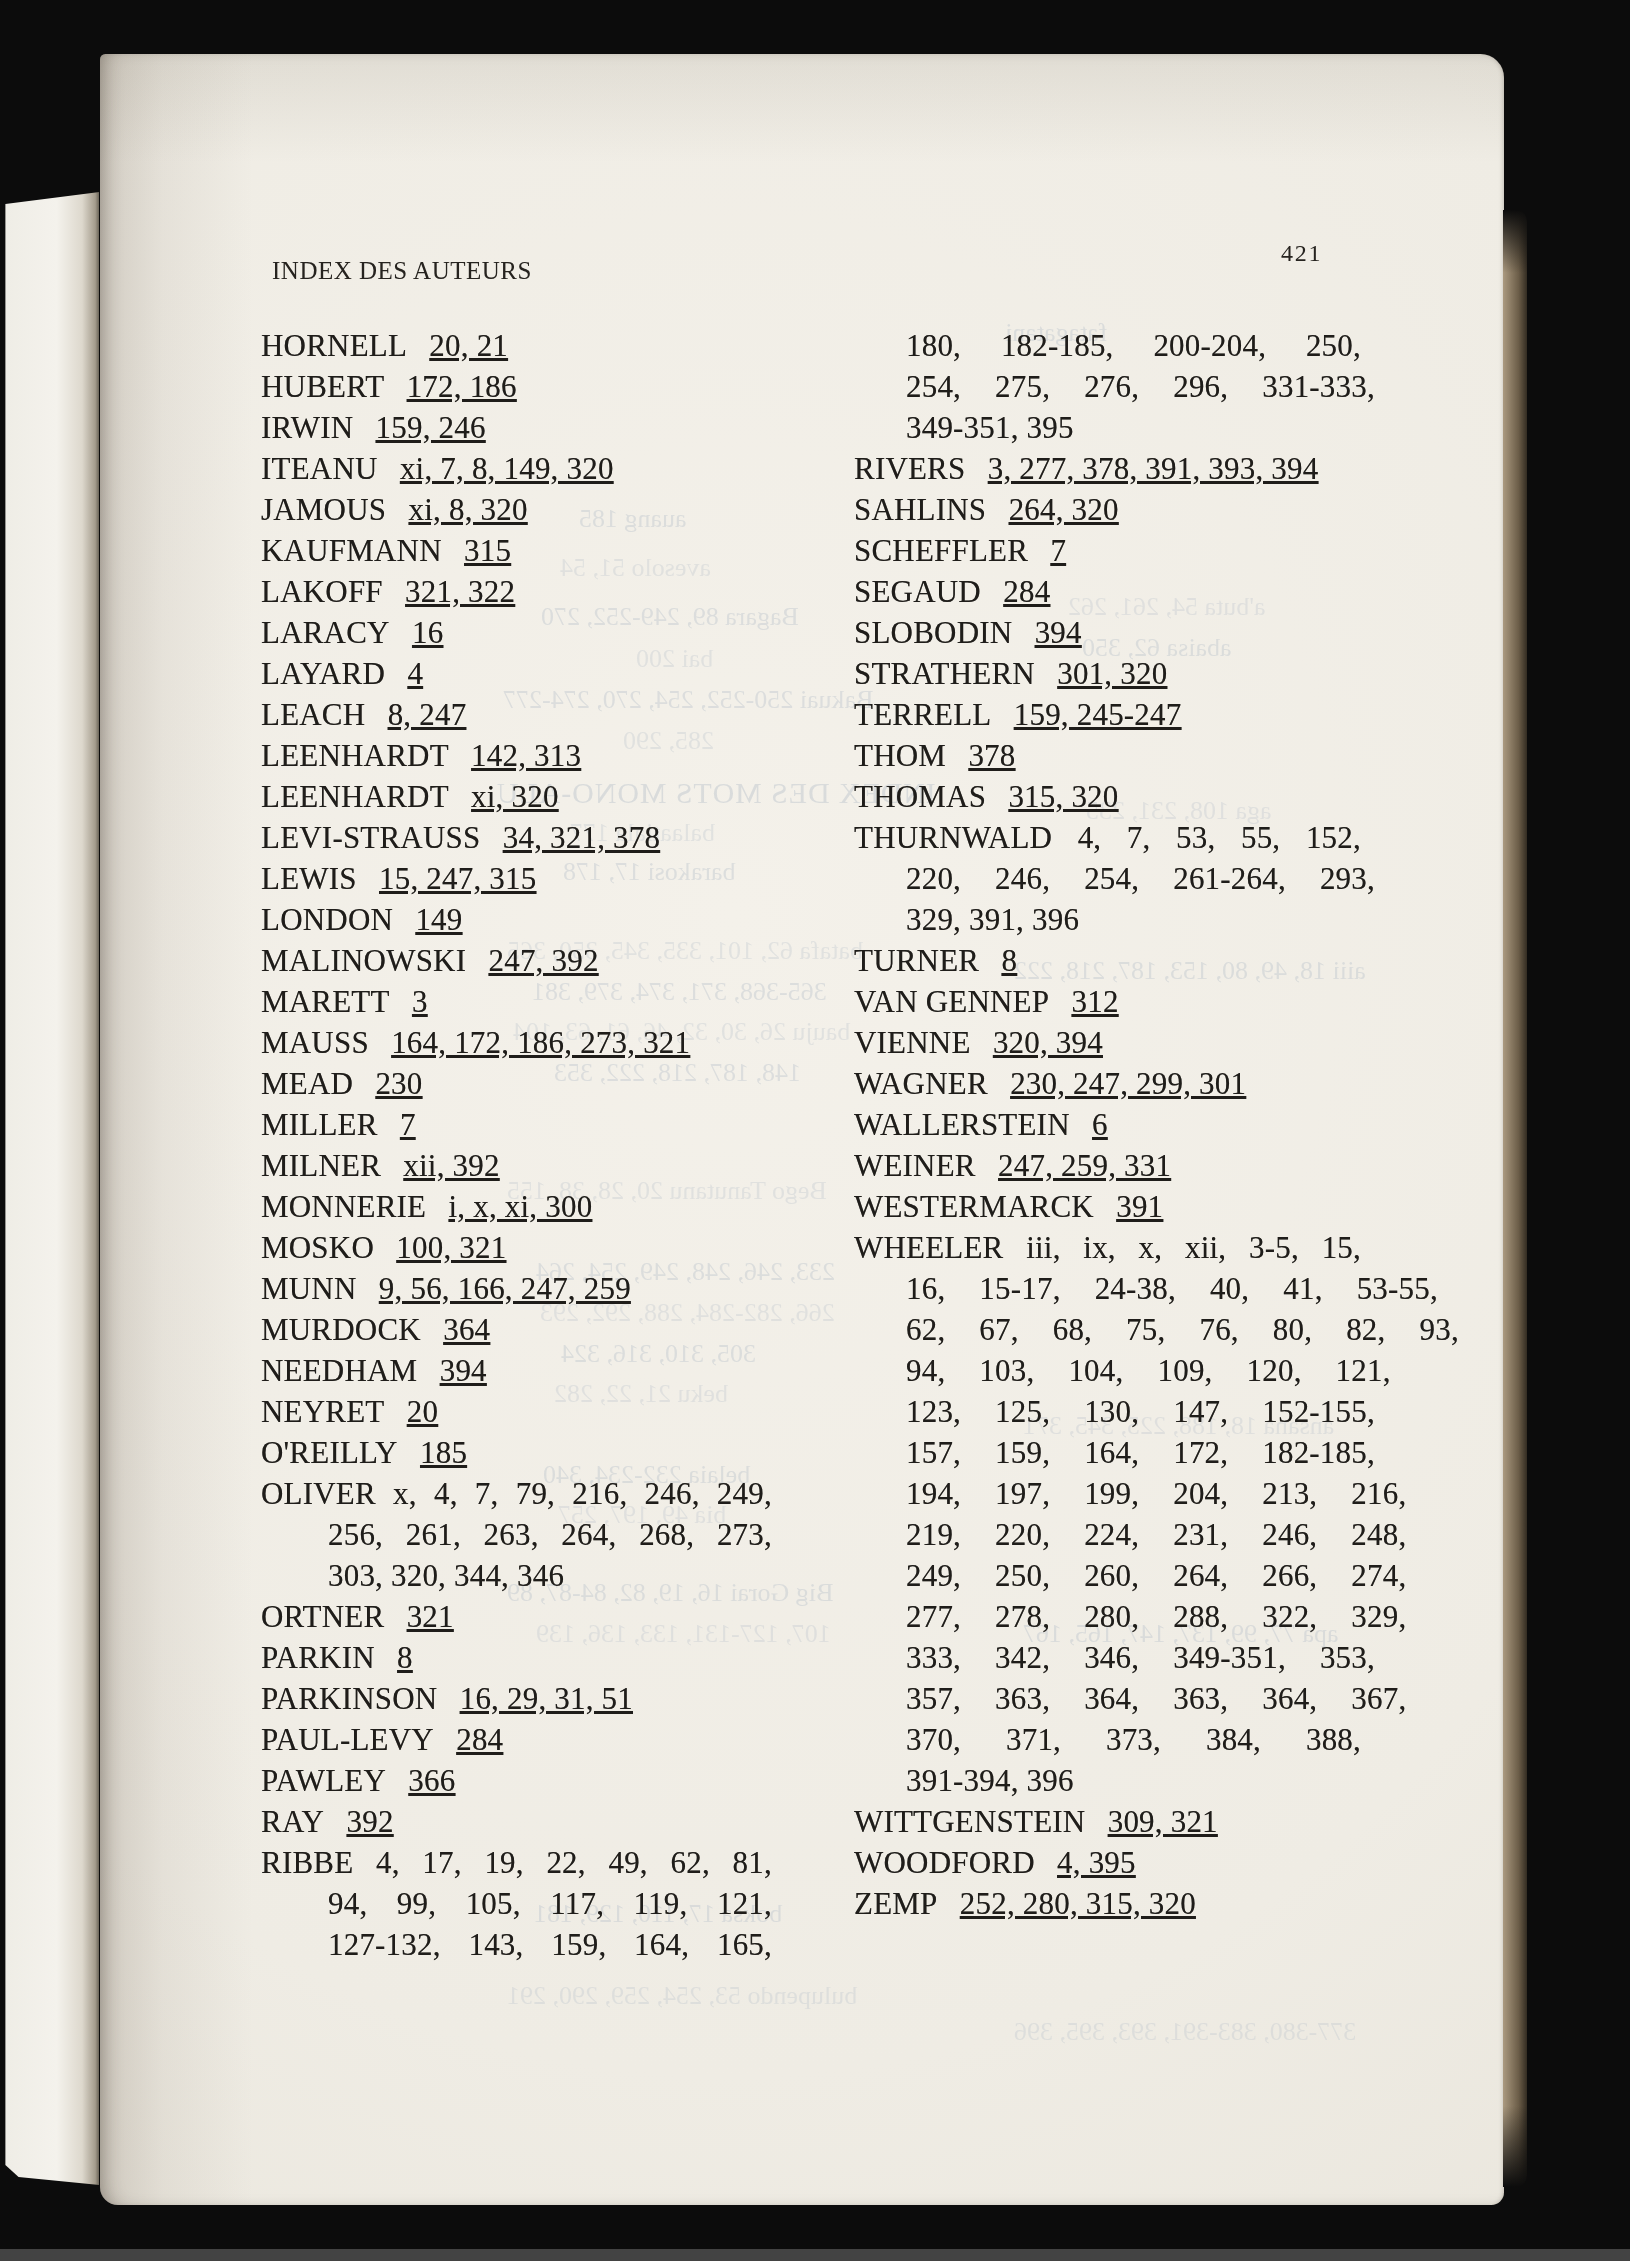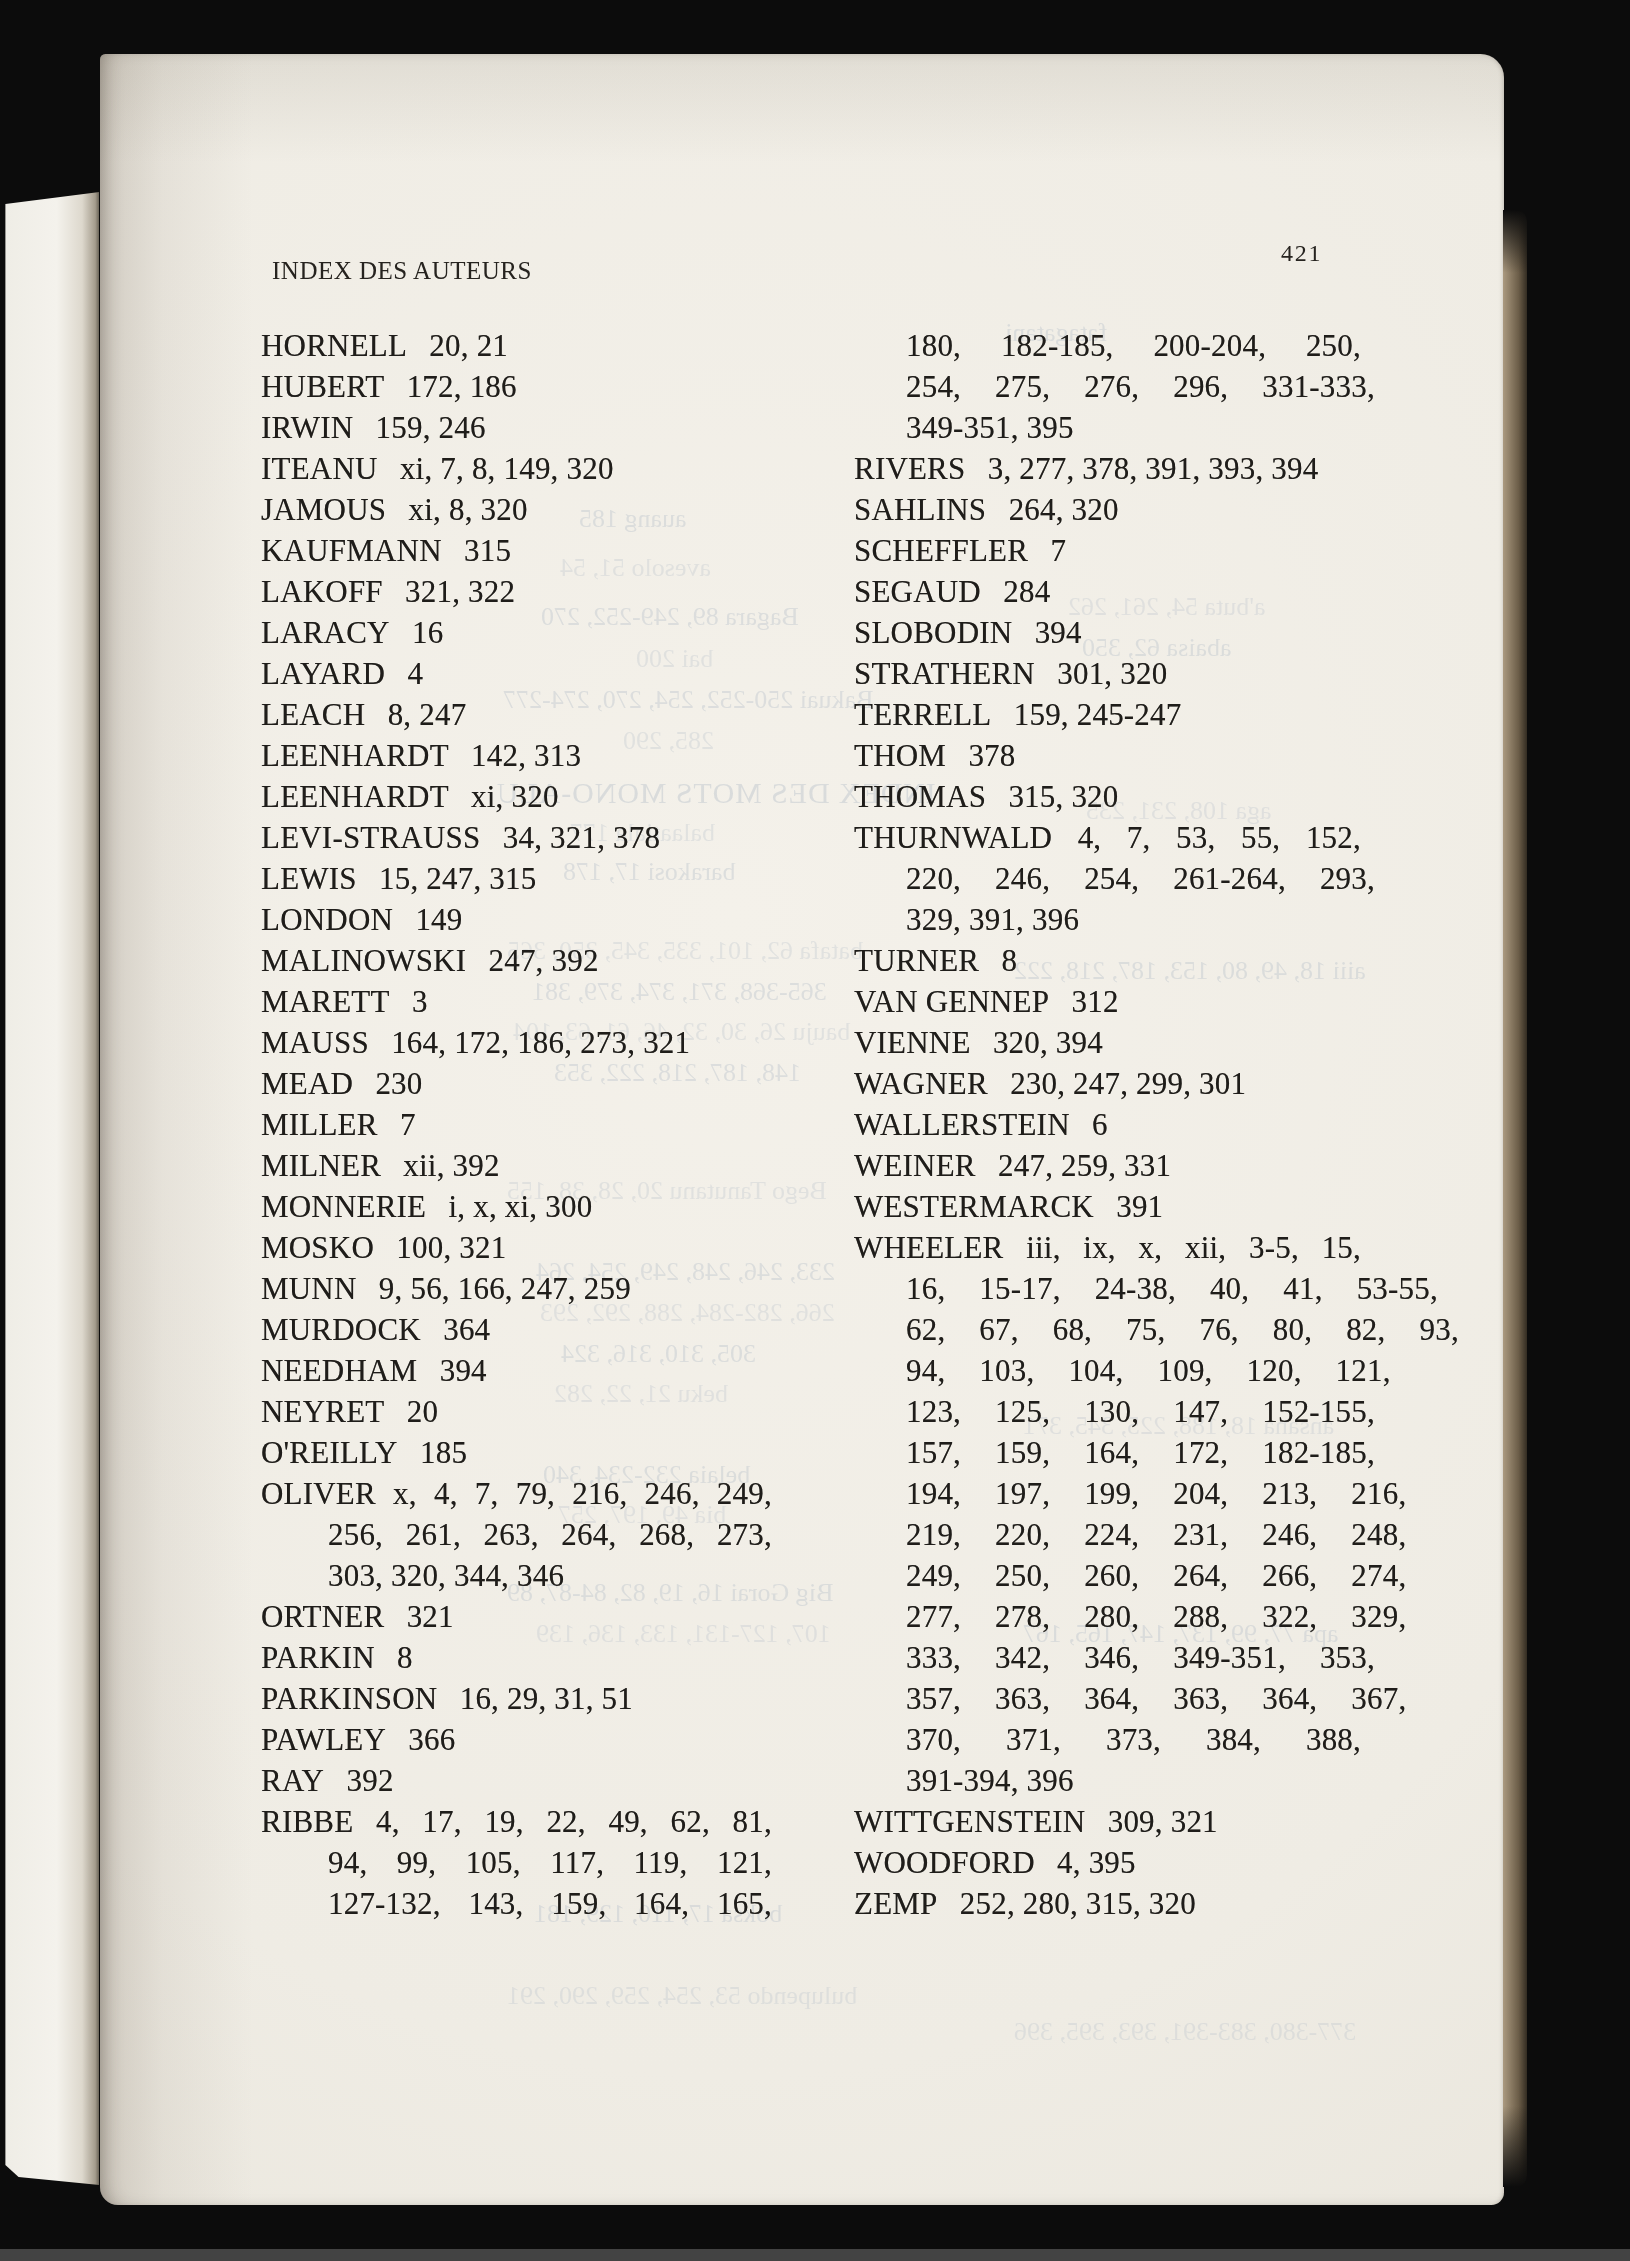--- a/index.html
+++ b/index.html
@@ -31,21 +31,21 @@
   .pagenum{position:absolute;left:1181px;top:186px;font-size:24px;letter-spacing:1.8px;color:#26231f;}
 
   .col{position:absolute;top:271px;font-size:31px;letter-spacing:0.2px;color:#1f1d1a;
     text-shadow:0 0 0.5px rgba(31,29,26,.55);}
   .col-left{left:161px;width:511px;}
   .col-right{left:754px;width:507px;}
   .line{height:41px;line-height:41px;white-space:nowrap;}
   .line.just{display:flex;justify-content:space-between;}
   .col-left .line.cont{margin-left:67px;}
   .col-right .line.cont{margin-left:52px;gap:34px;}
-  .pg{margin-left:.72em;}
+  .pg{margin-left:.72em;text-decoration:underline;}
 
   
   .ghosts{position:absolute;left:0;top:0;width:100%;height:100%;pointer-events:none;}
   .ghost{position:absolute;transform:scaleX(-1);color:#b7c0ca;opacity:.38;font-size:26px;white-space:nowrap;}
   .ghost:nth-child(even){opacity:.30;}
   .ghost:nth-child(1){left:479px;top:450px;}   .ghost:nth-child(2){left:460px;top:499px;}
   .ghost:nth-child(3){left:441px;top:548px;}   .ghost:nth-child(4){left:536px;top:590px;}
   .ghost:nth-child(5){left:403px;top:631px;}   .ghost:nth-child(6){left:523px;top:672px;}
   .ghost:nth-child(7){left:396px;top:722px;font-size:30px;letter-spacing:0.9px;opacity:.42;}
   .ghost:nth-child(8){left:470px;top:764px;}   .ghost:nth-child(9){left:463px;top:803px;}
@@ -149,20 +149,21 @@
           <span>261,</span>
           <span>263,</span>
           <span>264,</span>
           <span>268,</span>
           <span>273,</span>
         </div>
         <div class="line cont">303, 320, 344, 346</div>
         <div class="line"><span class="nm">ORTNER</span><span class="pg">321</span></div>
         <div class="line"><span class="nm">PARKIN</span><span class="pg">8</span></div>
         <div class="line"><span class="nm">PARKINSON</span><span class="pg">16, 29, 31, 51</span></div>
+        <div class="line"><span class="nm">PAUL-LEVY</span><span class="pg">284</span></div>
         <div class="line"><span class="nm">PAWLEY</span><span class="pg">366</span></div>
         <div class="line"><span class="nm">RAY</span><span class="pg">392</span></div>
         <div class="line just">
           <span>RIBBE</span>
           <span>4,</span>
           <span>17,</span>
           <span>19,</span>
           <span>22,</span>
           <span>49,</span>
           <span>62,</span>

